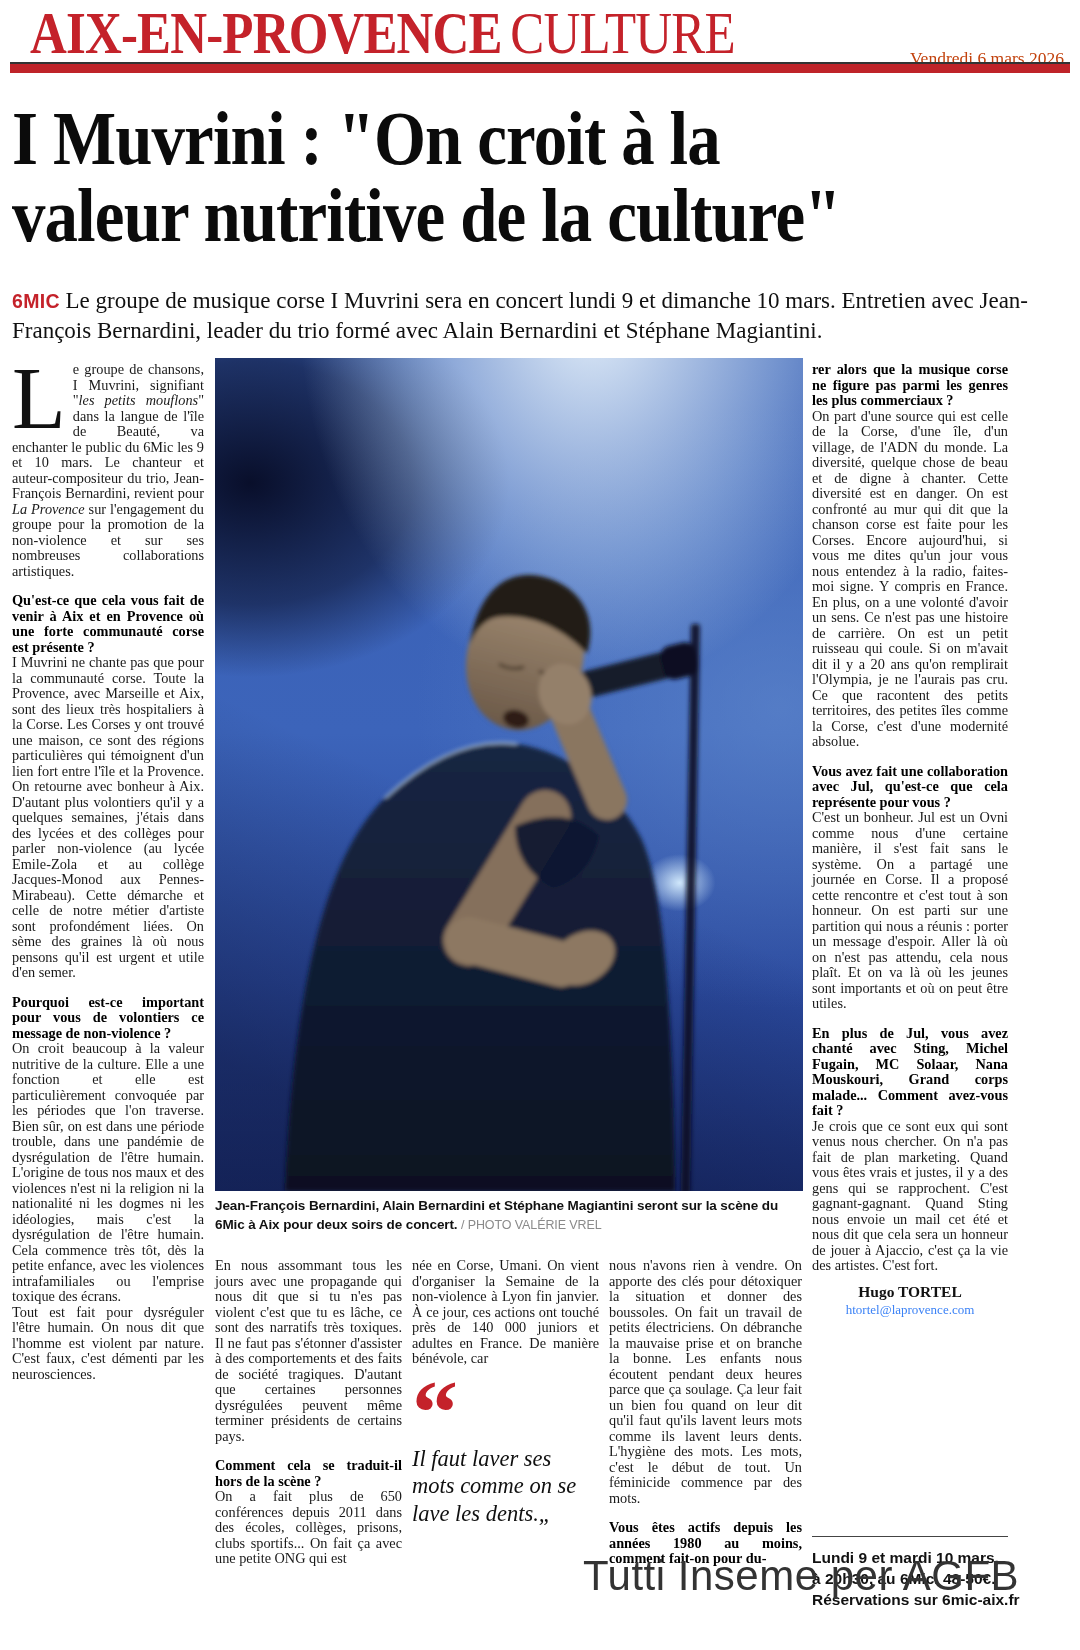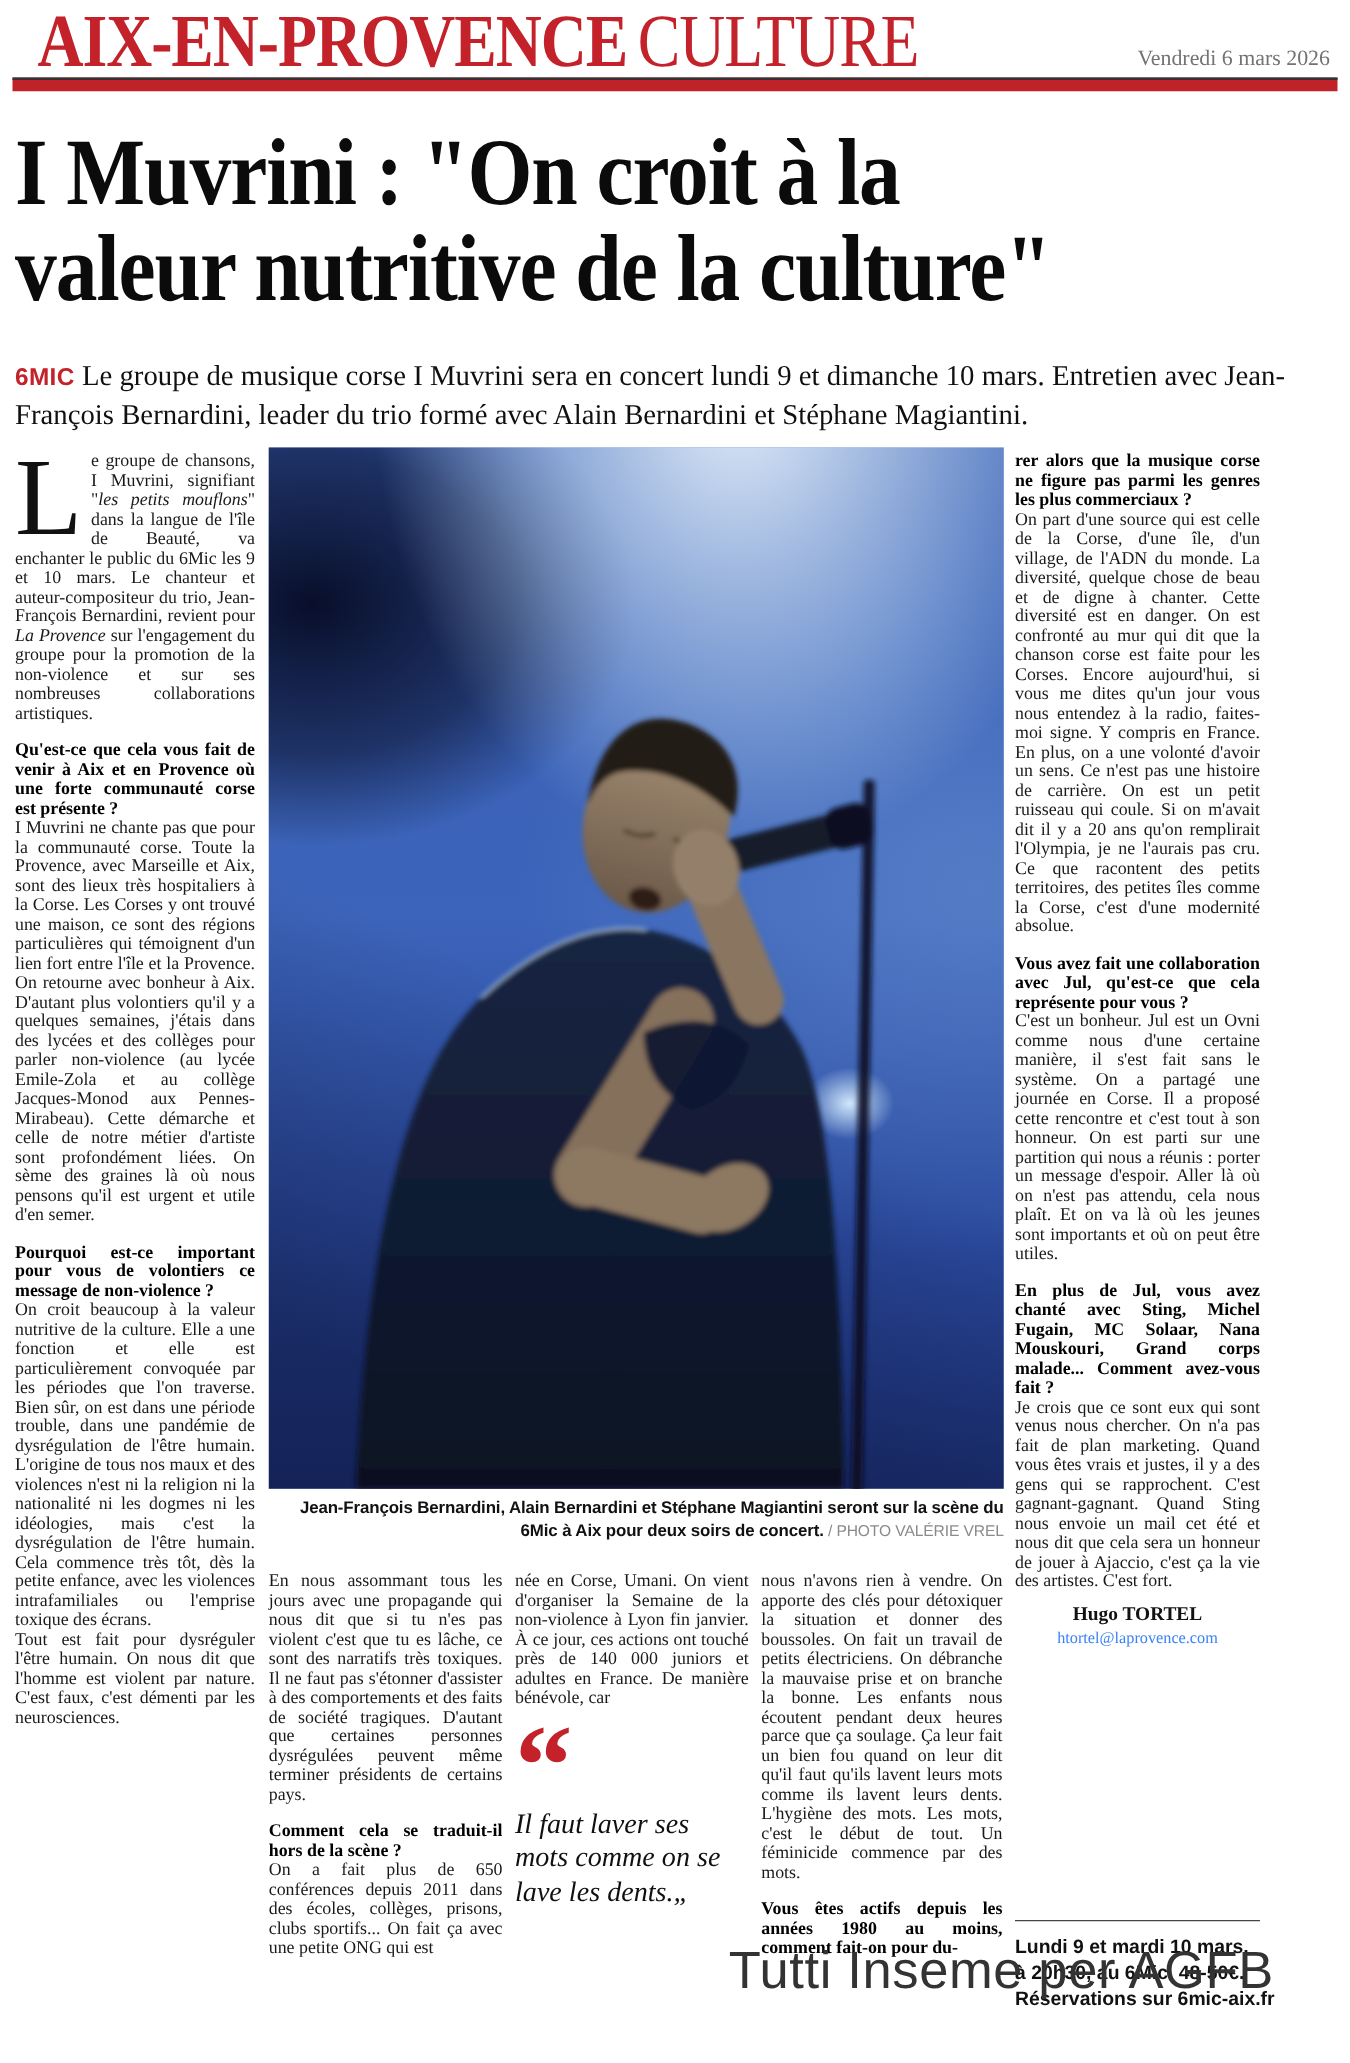--- a/index.html
+++ b/index.html
@@ -8,21 +8,21 @@
     background:#fff;overflow:hidden;color:#1a1a1a;
     font-family:"Liberation Serif",serif;
   }
   
   .masthead{
     position:absolute;top:2px;left:30px;white-space:nowrap;
     font-size:60px;font-weight:700;color:#c4222a;letter-spacing:-1px;
     transform:scaleX(.85);transform-origin:left top;line-height:62px;
   }
   .mast-light{font-weight:400;margin-left:10px;}
-  .date{position:absolute;top:36px;right:16px;font-size:17.5px;color:#737373;}
+  .date{position:absolute;top:48px;right:16px;font-size:17.5px;color:#c2410c;}
   .redbar{
     position:absolute;top:62px;left:10px;right:10px;height:9px;
     background:#bf2329;border-top:2.5px solid #333;
   }
   
   .headline{
     position:absolute;top:100px;left:12px;width:1160px;margin:0;
     font-size:76px;line-height:77px;font-weight:700;color:#0b0b0b;
     letter-spacing:-1px;transform:scaleX(.88);transform-origin:left top;
   }
@@ -48,21 +48,21 @@
       radial-gradient(ellipse 430px 560px at 64% -6%, rgba(236,246,253,.95), rgba(205,228,248,.38) 45%, rgba(205,228,248,0) 68%),
       radial-gradient(ellipse 360px 270px at 6% 15%, rgba(7,12,38,.97), rgba(7,12,38,.55) 45%, rgba(7,12,38,0) 72%),
       radial-gradient(ellipse 520px 430px at 96% 42%, rgba(104,144,208,.55), rgba(104,144,208,0) 70%),
       linear-gradient(to bottom,#3a60b4 0%,#3c64ba 45%,#2b4a9e 75%,#1c3177 100%);
   }
   .photo::after{content:"";position:absolute;inset:0;
     background:linear-gradient(205deg, rgba(0,0,0,0) 55%, rgba(10,16,48,.45) 88%);}
   .photo svg{position:absolute;inset:0;z-index:2;}
   .caption{position:absolute;left:215px;top:1196px;width:588px;
     font-family:"Liberation Sans",sans-serif;font-size:13.5px;line-height:19px;
-    color:#111;text-align:right;letter-spacing:-.1px;}
+    color:#111;text-align:left;letter-spacing:-.1px;}
   .cap-bold{font-weight:700;}
   .credit{color:#8a8a8a;font-size:12.5px;font-weight:400;}
   
   .pullquote{margin-top:22px;text-align:left;}
   .pq-mark{font-size:92px;line-height:46px;height:56px;color:#c4222a;font-weight:700;letter-spacing:-6px;}
   .pq-text{font-style:italic;font-size:22.5px;line-height:27.5px;margin:8px 0 0;color:#101010;text-align:left;}
   
   .byline{margin-top:10px;text-align:center;font-family:Liberation Serif, serif;}
   .author{font-weight:700;font-size:15.5px;color:#111;}
   .email{font-size:13px;color:#3b82f6;margin-top:3px;}

